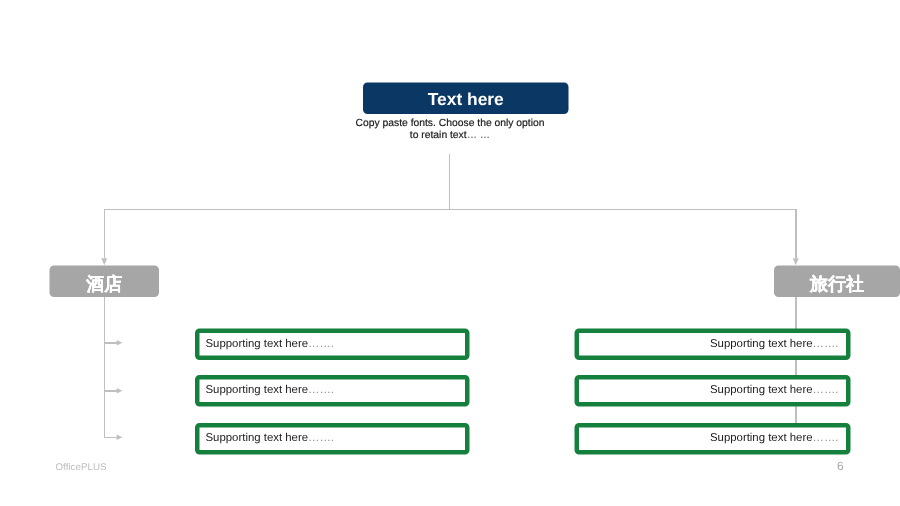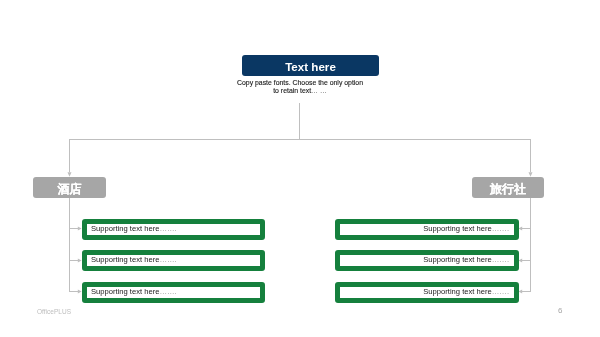--- a/index.html
+++ b/index.html
@@ -71,33 +71,34 @@
     font-size: 12px;
     font-weight: bold;
     display: flex;
     align-items: center;
     justify-content: center;
     padding-top: 3px;
     box-sizing: border-box;
     -webkit-text-stroke: 0.1px #ffffff;
   }
   .cat-left { left: 33px; width: 73px; }
-  .cat-right { left: 472px; width: 72px; }
+  .cat-right { left: 516px; width: 84px; }
   .item-box {
     position: absolute;
     height: 21px;
-    border: 5px solid #15803d;
+    border: 3px solid #15803d;
     border-radius: 3px;
     background: #fff;
     box-sizing: border-box;
     display: flex;
     align-items: center;
     font-size: 7.6px;
     color: #1a1a1a;
     line-height: 1;
+    margin-left: 48px;
   }
   .item-box > span { position: relative; top: -1px; }
   .item-left { left: 82px; width: 183px; padding-left: 4px; }
   .item-right { left: 335px; width: 184px; padding-right: 5px; justify-content: flex-end; }
   .dots { color: #8c8c8c; }
   .footer-logo {
     position: absolute;
     left: 37px;
     top: 308px;
     font-size: 6.5px;

